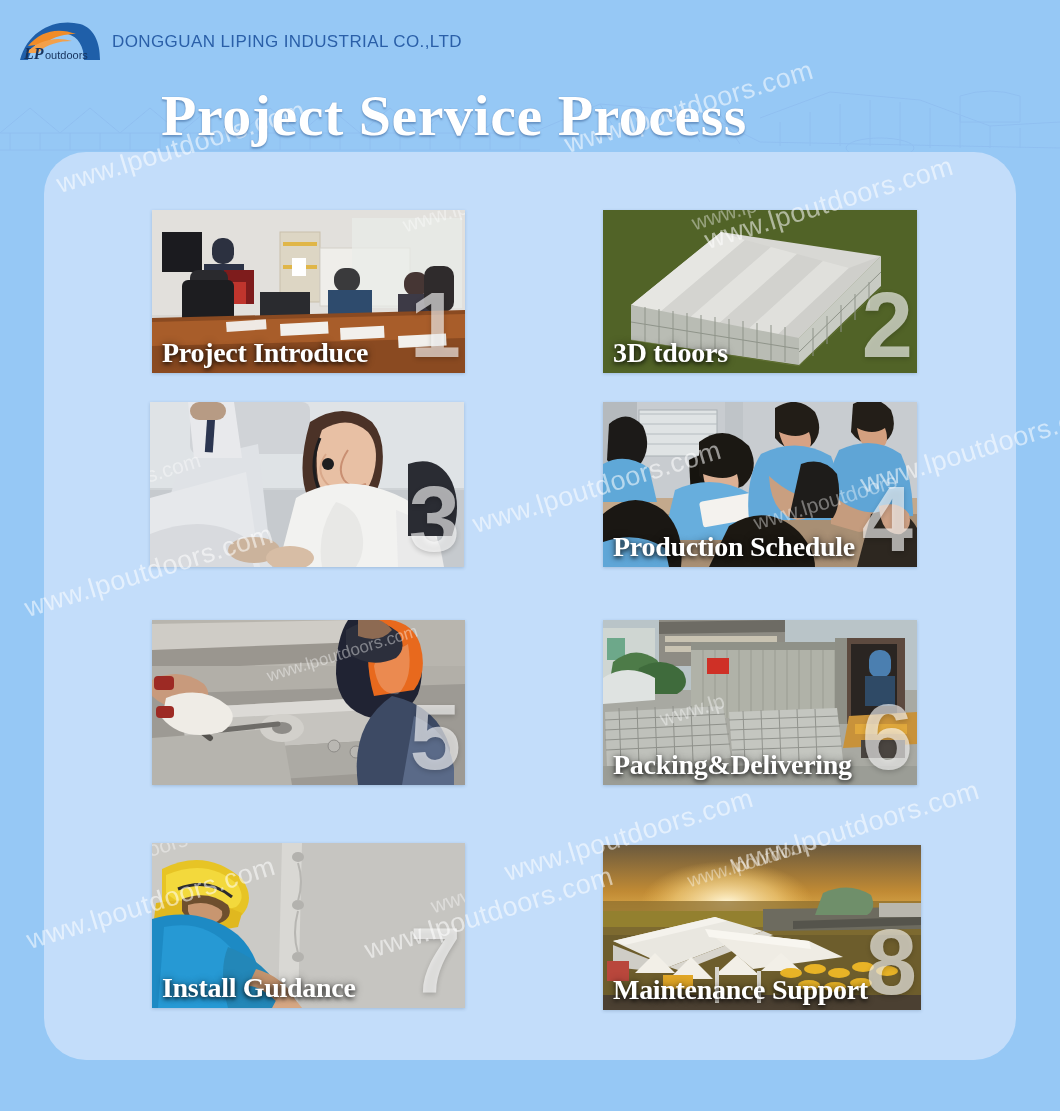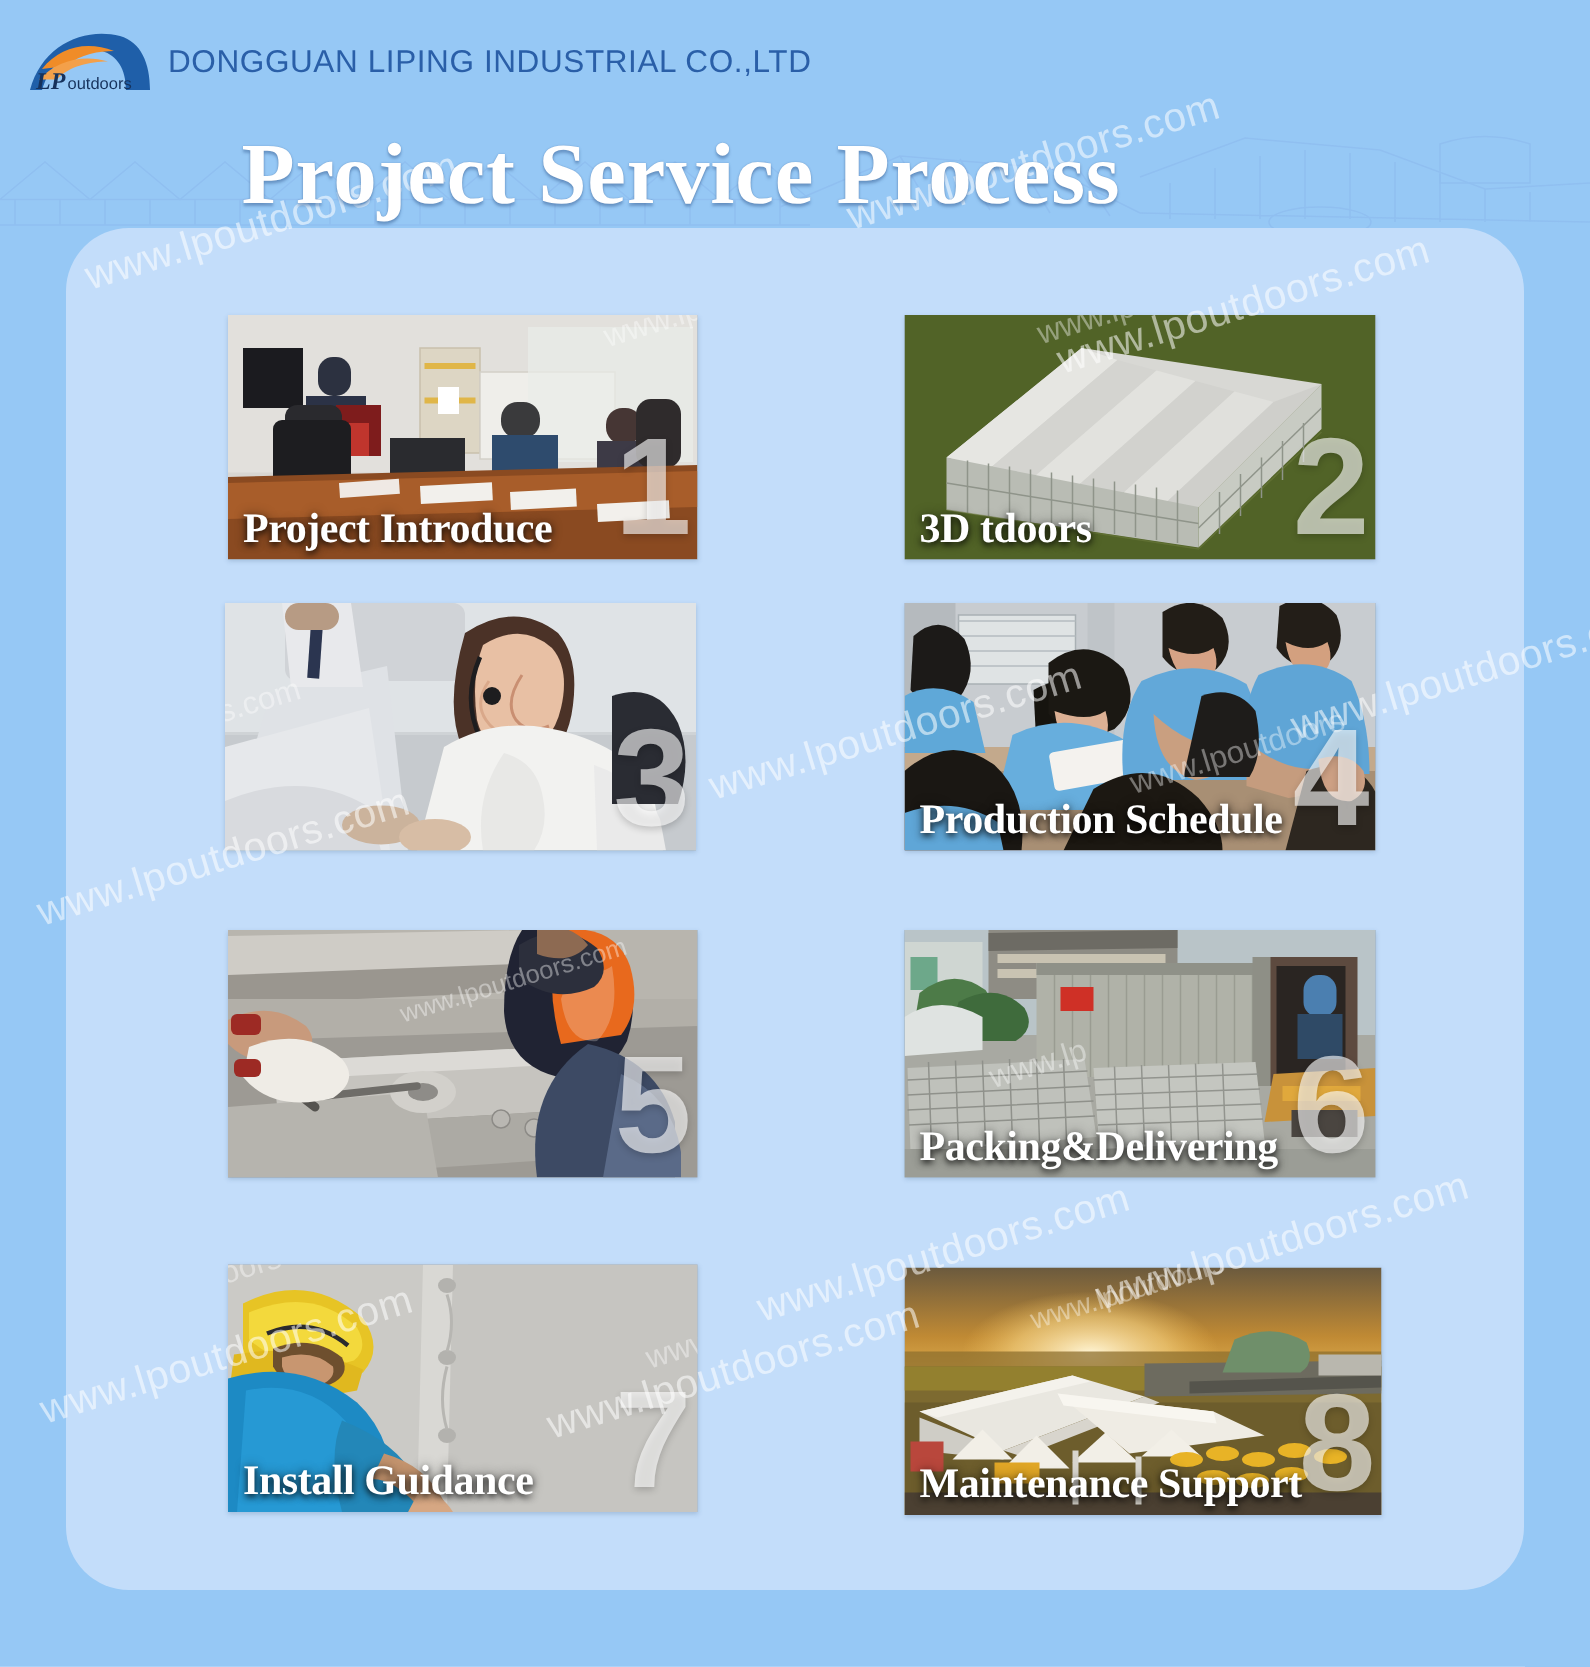--- a/index.html
+++ b/index.html
@@ -21,21 +21,21 @@
     white-space:nowrap;
     letter-spacing:.5px;
   }
 
   
   .header{position:absolute;left:0;top:0;width:1060px;height:88px;z-index:5;padding-left:36px;}
   .brand{position:absolute;left:14px;top:18px;display:flex;align-items:center;gap:10px;}
   .logo{width:88px;height:46px;position:relative;flex:0 0 auto;}
   .logo svg{display:block;}
   .brand-name{
-    font-size:21px;font-weight:400;letter-spacing:.4px;
+    font-size:17px;font-weight:400;letter-spacing:.4px;
     color:#2a5fa8;white-space:nowrap;
     font-family:"Liberation Sans",sans-serif;
     position:relative;top:1px;
   }
 
   
   .hero{
     position:absolute;left:0;top:78px;width:1060px;height:90px;z-index:2;
     overflow:hidden;
   }

